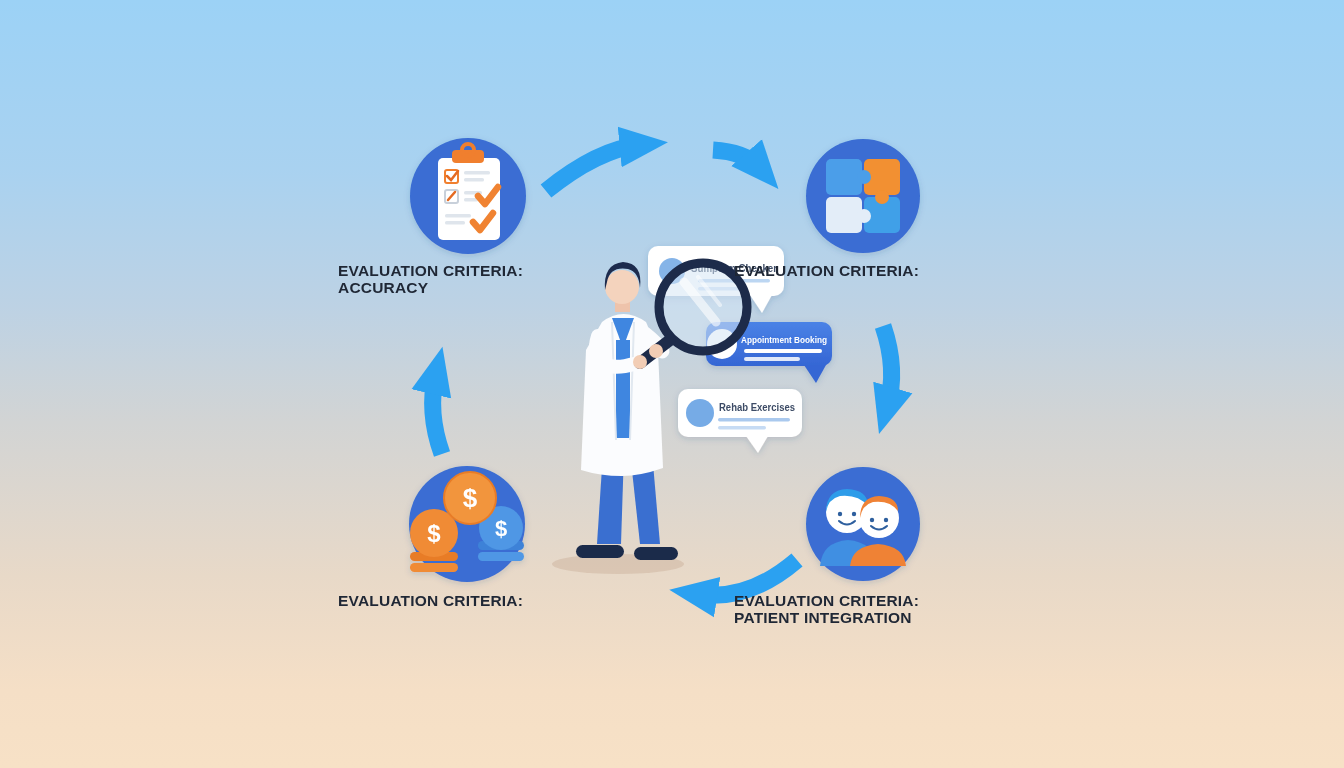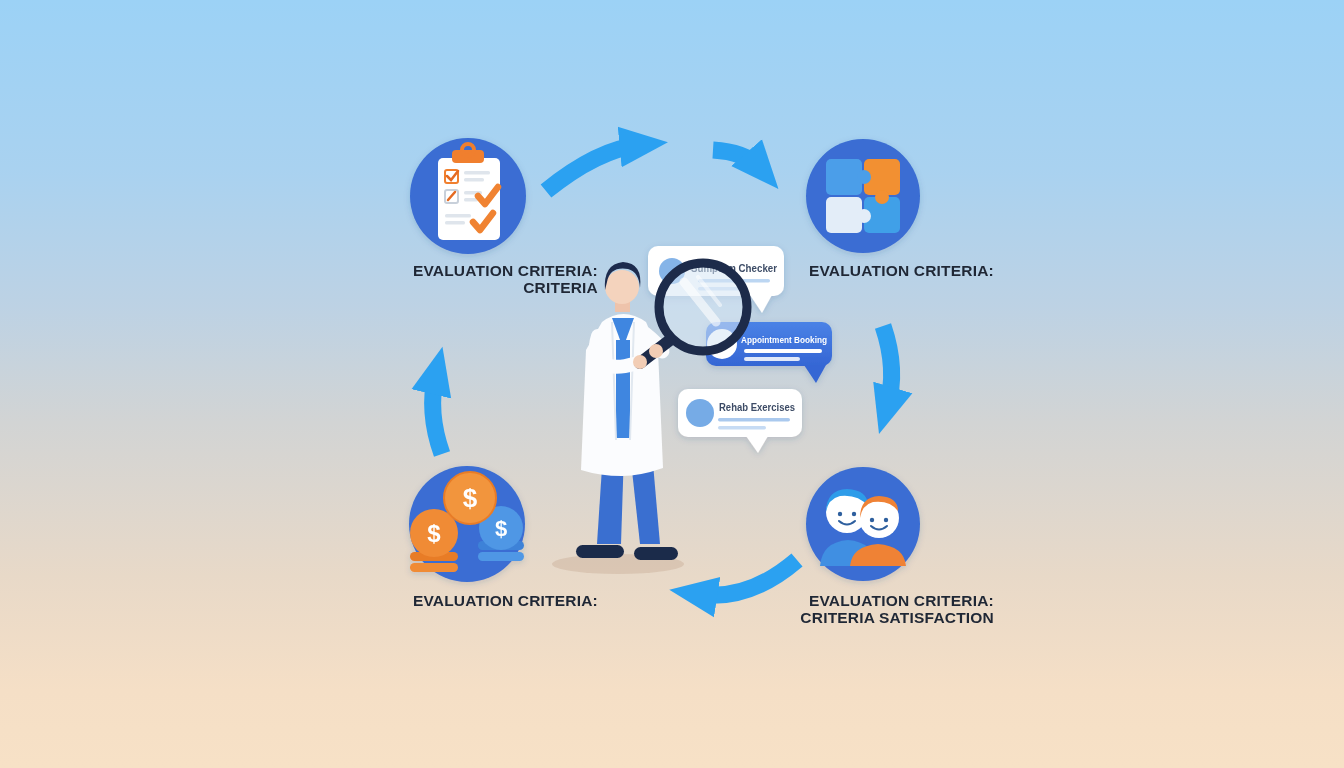--- a/index.html
+++ b/index.html
@@ -7,21 +7,21 @@
     position:relative;
     width:1344px;height:768px;
     overflow:hidden;
     background:linear-gradient(180deg,
       #9cd2f6 0%, #a9d2f0 22%, #bdd2e4 40%,
       #d2d4d4 55%, #e8d9c8 75%, #f5dfc6 90%, #f7e1c6 100%);
     font-family:"Liberation Sans", sans-serif;
   }
   .stage svg{position:absolute;left:0;top:0;}
   .crit{
-    position:absolute;width:260px;text-align:right;
+    position:absolute;width:260px;text-align:left;
     font-weight:700;font-size:15.5px;line-height:17px;
     color:#1f2735;letter-spacing:.2px;
   }
   .bubble-title{font-weight:700;font-size:10.5px;fill:#3d4c66;}
   .bubble-title-light{font-weight:700;font-size:9.5px;fill:#ffffff;}
   .coin-txt{font-weight:700;fill:#ffffff;}
 </style>
 </head>
 <body>
 
@@ -169,26 +169,26 @@
     <path d="M698,277 L720,305" stroke="#ffffff" stroke-width="4" stroke-linecap="round" opacity="0.5"></path>
     <circle cx="703" cy="307" r="44" fill="none" stroke="#1d2b4a" stroke-width="9"></circle>
     <path d="M670,340 L640,363" stroke="#1d2b4a" stroke-width="12" stroke-linecap="round"></path>
     <circle cx="640" cy="362" r="7" fill="#f2cdb5"></circle>
     <circle cx="656" cy="351" r="7" fill="#f2cdb5"></circle>
   </g>
 </svg>
 
   <div class="crit" style="left:338px;top:262px;">
     <div>EVALUATION CRITERIA:</div>
-    <div>CRITERIA</div>
+    <div>ACCURACY</div>
   </div>
   <div class="crit" style="left:734px;top:262px;">
     <div>EVALUATION CRITERIA:</div>
   </div>
   <div class="crit" style="left:338px;top:592px;">
     <div>EVALUATION CRITERIA:</div>
   </div>
   <div class="crit" style="left:734px;top:592px;">
     <div>EVALUATION CRITERIA:</div>
-    <div>CRITERIA SATISFACTION</div>
+    <div>PATIENT INTEGRATION</div>
   </div>
 
 </div>
 
 </body></html>

